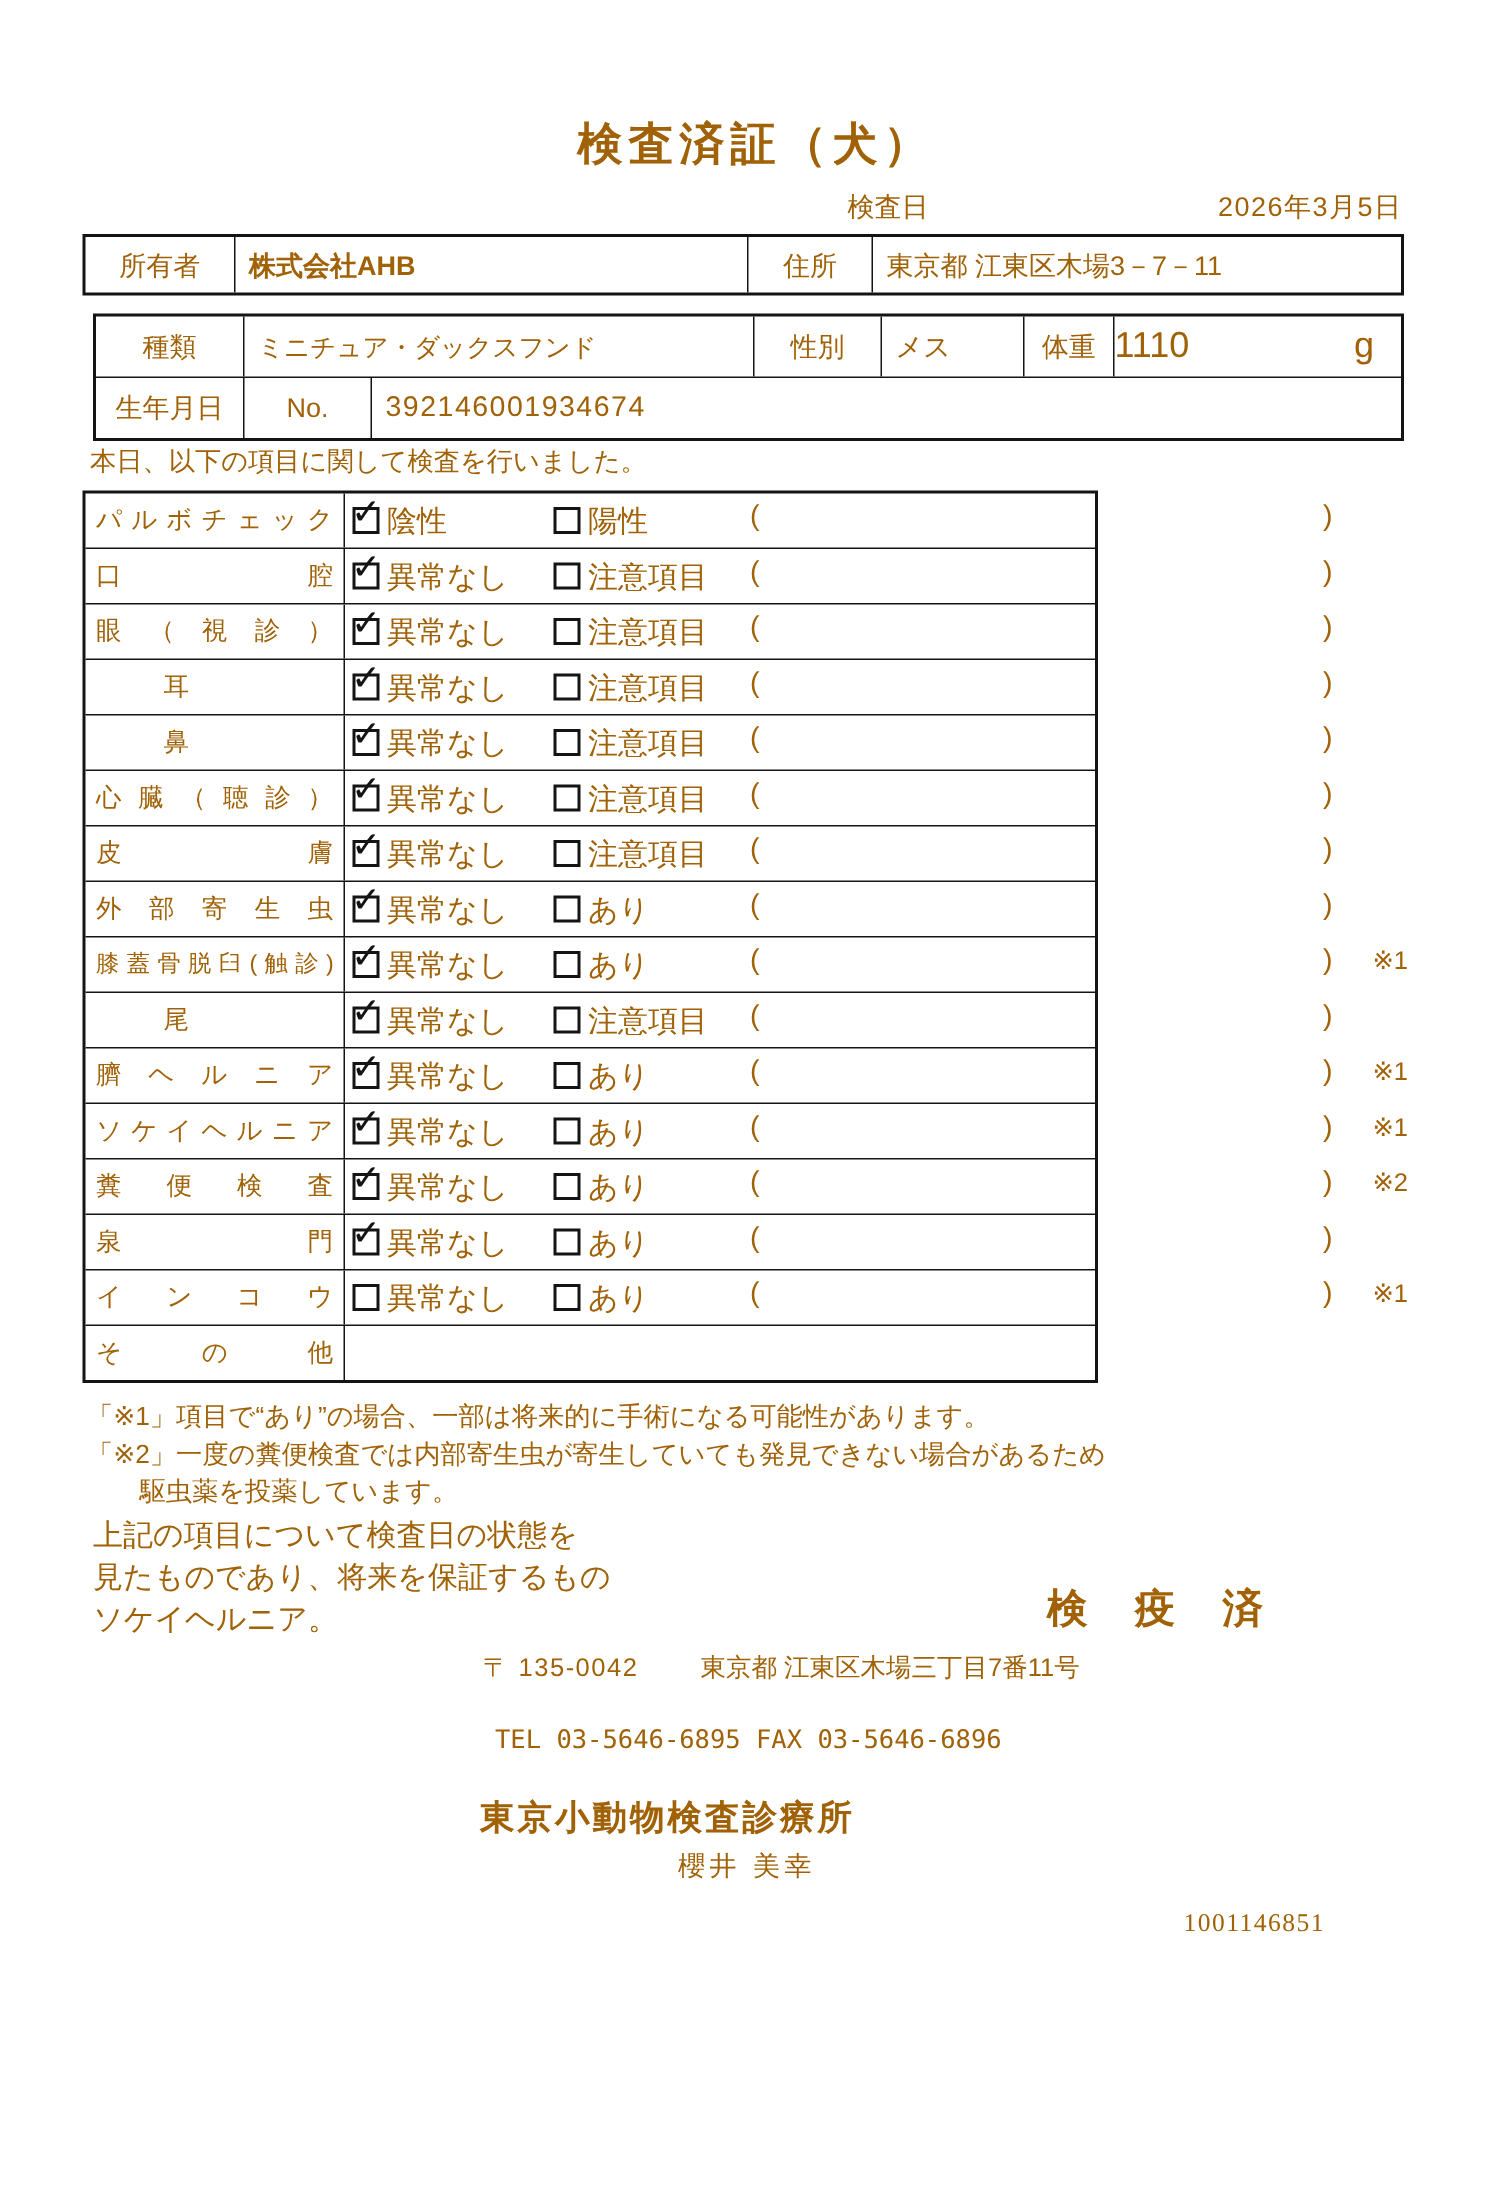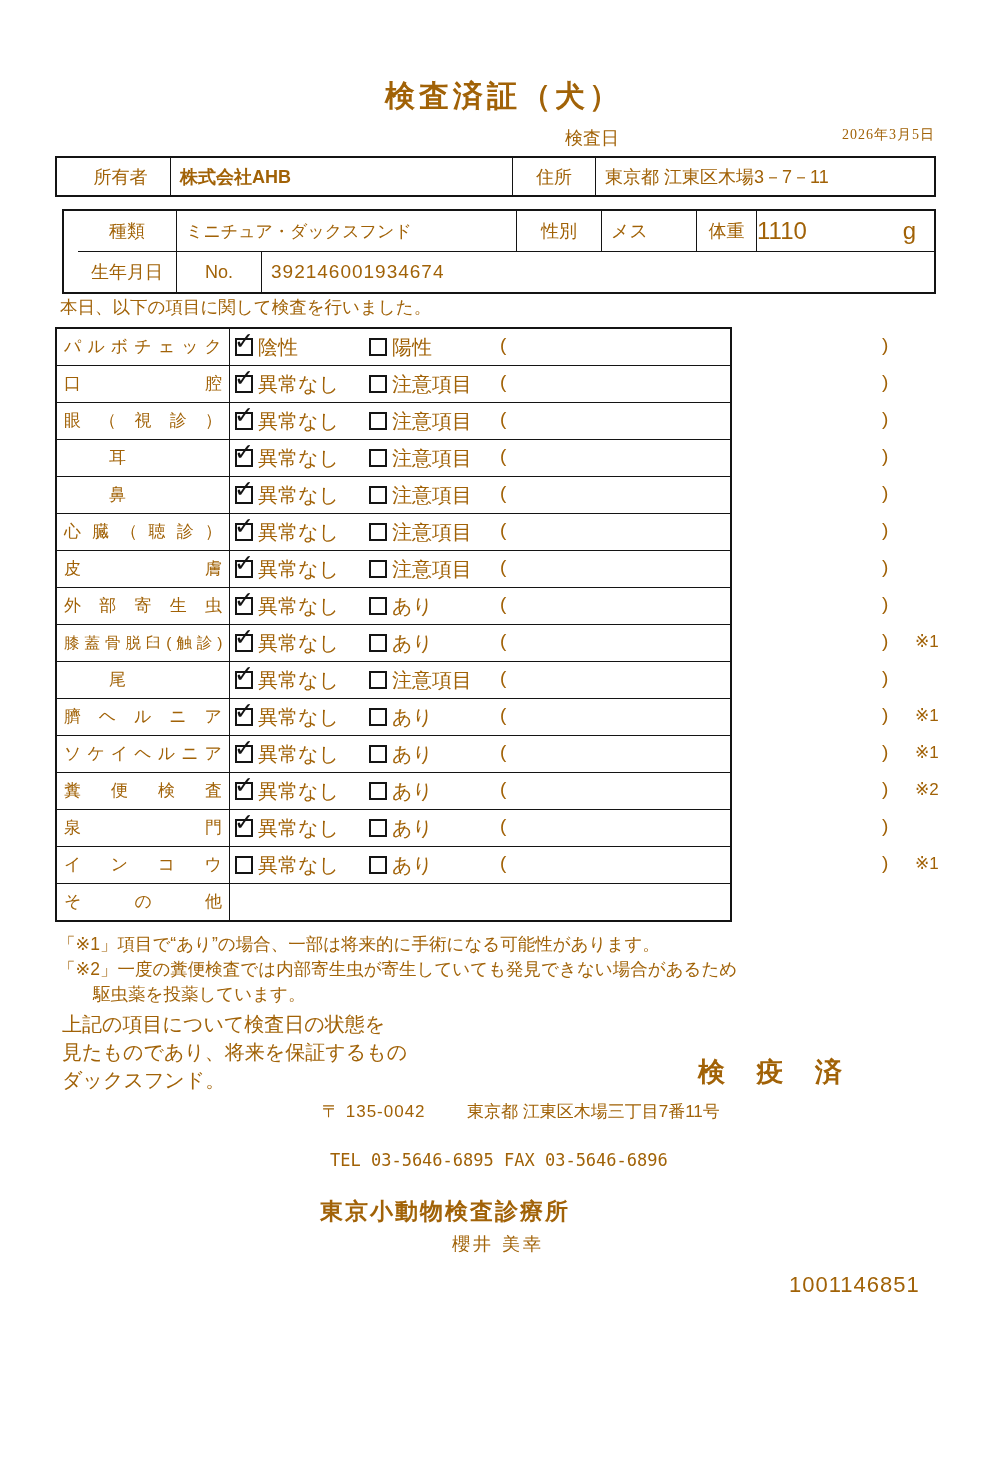--- a/index.html
+++ b/index.html
@@ -1,23 +1,23 @@
 <!DOCTYPE html>
 <html><head>
 <meta charset="utf-8">
 <style>
   html,body{margin:0;padding:0;background:#e8e8e8;}
   .page{position:relative;width:1008px;height:1464px;background:#ffffff;
         font-family:"Liberation Sans","DejaVu Sans",sans-serif;color:#a16207;overflow:hidden;}
   .title{position:absolute;top:76px;left:0;width:100%;text-align:center;
          font-size:30px;letter-spacing:4px;font-weight:600;}
   .date-label{position:absolute;left:565px;top:126px;font-size:18px;}
-  .date-value{position:absolute;right:73px;top:126px;font-size:14px;letter-spacing:1px;font-family:Liberation Serif, serif;}
-
-  .tbl{position:absolute;border:2px solid #141414;box-sizing:border-box;background:#fff;padding-left:14px;}
+  .date-value{position:absolute;right:73px;top:126px;font-size:18px;letter-spacing:1px;}
+
+  .tbl{position:absolute;border:2px solid #141414;box-sizing:border-box;background:#fff;}
   .trow{display:flex;height:40px;}
   .trow + .trow{border-top:1.5px solid #141414;}
   .cell{display:flex;align-items:center;font-size:18px;box-sizing:border-box;}
   .cell + .cell{border-left:1.5px solid #141414;}
   .lab{justify-content:center;}
   .val{padding-left:9px;}
 
   
   .owner-tbl{left:55px;top:156px;width:881px;height:41px;}
   .owner-tbl .trow{height:37px;}
@@ -52,21 +52,21 @@
 
   .notes{position:absolute;left:58px;top:932px;font-size:17.5px;line-height:25px;}
   .notes .indent{padding-left:35px;}
   .disclaimer{position:absolute;left:62px;top:1010px;font-size:20px;line-height:28px;font-weight:500;}
   .stamp{position:absolute;left:698px;top:1054px;font-size:27px;letter-spacing:12px;font-weight:600;}
   .postal{position:absolute;left:322px;top:1100px;font-size:17px;letter-spacing:1px;}
   .addr2{position:absolute;left:467px;top:1100px;font-size:17px;}
   .telfax{position:absolute;left:330px;top:1150px;font-size:17px;font-family:"DejaVu Sans Mono","Liberation Mono",monospace;}
   .clinic{position:absolute;left:320px;top:1196px;font-size:23px;letter-spacing:2px;font-weight:600;}
   .person{position:absolute;left:452px;top:1232px;font-size:18px;letter-spacing:3px;}
-  .serial{position:absolute;left:789px;top:1272px;font-size:22px;letter-spacing:1px;}
+  .serial{position:absolute;left:789px;top:1272px;font-size:17px;letter-spacing:1px;font-family:Liberation Serif, serif;}
 </style>
 </head>
 <body>
 
 <div class="page">
 
   <div class="title">検査済証（犬）</div>
   <span class="date-label">検査日</span>
   <span class="date-value">2026年3月5日</span>
 
@@ -366,21 +366,21 @@
 
   <div class="notes">
     <div>「※1」項目で“あり”の場合、一部は将来的に手術になる可能性があります。</div>
     <div>「※2」一度の糞便検査では内部寄生虫が寄生していても発見できない場合があるため</div>
     <div class="indent">駆虫薬を投薬しています。</div>
   </div>
 
   <div class="disclaimer">
     <div>上記の項目について検査日の状態を</div>
     <div>見たものであり、将来を保証するもの</div>
-    <div>ダックスフンド。</div>
+    <div>ソケイヘルニア。</div>
   </div>
 
   <div class="stamp">検 疫 済</div>
 
   <span class="postal">〒 135-0042</span>
   <span class="addr2">東京都 江東区木場三丁目7番11号</span>
   <div class="telfax">TEL 03-5646-6895  FAX 03-5646-6896</div>
   <div class="clinic">東京小動物検査診療所</div>
   <div class="person">櫻井  美幸</div>
   <div class="serial">1001146851</div>

